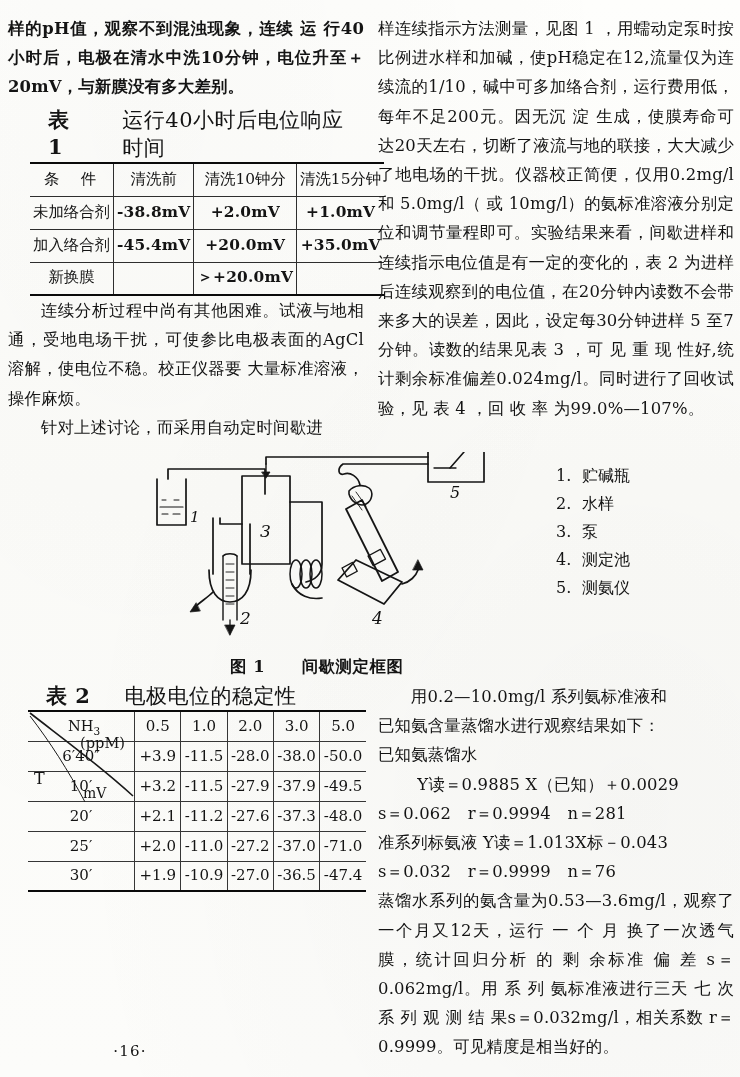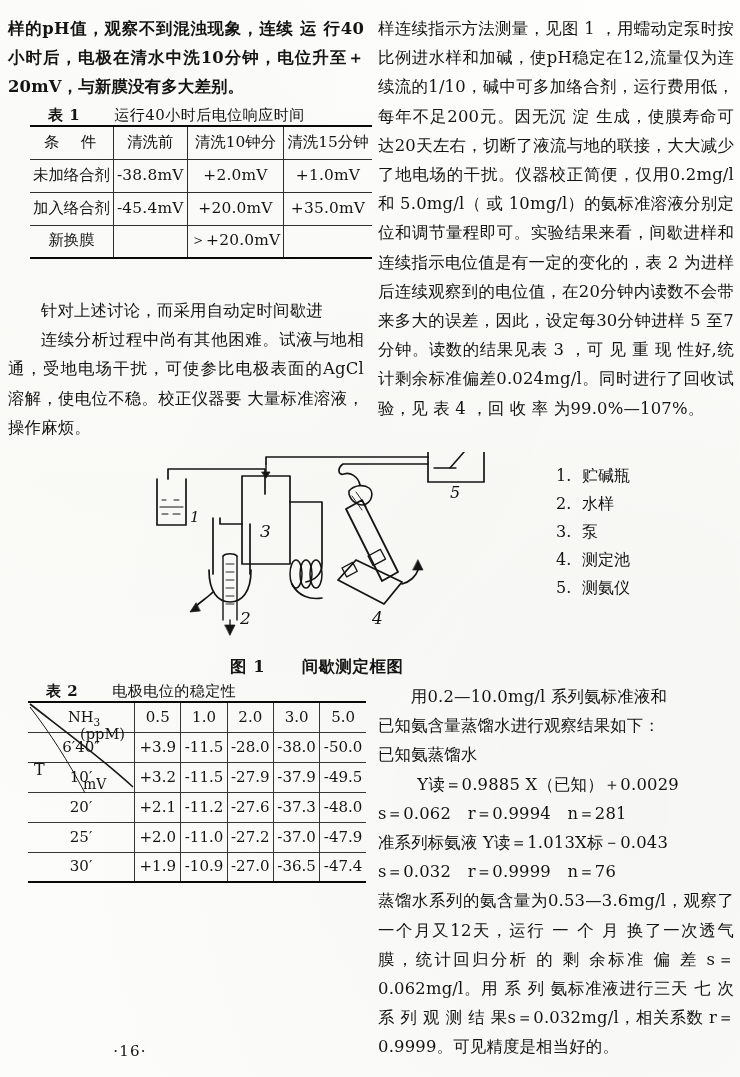--- a/index.html
+++ b/index.html
@@ -38,21 +38,21 @@
 
   
   #left-col-top  { position: absolute; left: 8px;  top: 14px; width: 356px; font-weight: bold; }
   #right-col-top { position: absolute; left: 378px; top: 14px; width: 356px; }
   #left-col-mid  { position: absolute; left: 8px;  top: 296px; width: 356px; }
   #right-col-bot { position: absolute; left: 378px; top: 682px; width: 356px; }
 
   
   .tbl-caption {
     display: flex; align-items: baseline;
-    font-size: 15px; font-weight: bold;
+    font-size: 21px; font-weight: bold;
     letter-spacing: 0.5px;
   }
   .tbl-caption .tnum { margin-left: 18px; }
   .tbl-caption .ttitle { margin-left: 34px; font-weight: normal; }
 
   table.doc {
     border-collapse: collapse;
     width: 100%;
     font-size: 15.2px;
     font-family: "DejaVu Serif", "Liberation Serif", serif;
@@ -65,21 +65,21 @@
     vertical-align: middle;
     white-space: nowrap;
   }
   
   #table1-wrap { position: absolute; left: 30px; top: 106px; width: 332px; }
   #table1 { border-top: 2.6px solid #111; border-bottom: 2.6px solid #111; }
   #table1 tr + tr td { border-top: 1.2px solid #333; }
   #table1 td + td { border-left: 1.2px solid #333; }
   #table1 td { height: 33px; font-size: 15.4px; }
   #table1 .cond { width: 104px; letter-spacing: 3px; }
-  #table1 .num  { font-family: "DejaVu Serif", serif; letter-spacing: 0.2px; }
+  #table1 .num  { font-family: "DejaVu Serif", serif; letter-spacing: 0.2px; font-weight: bold; }
 
   #table2-wrap { position: absolute; left: 28px; top: 682px; width: 338px; }
   #table2 { border-top: 2.6px solid #111; border-bottom: 2.8px solid #111; }
   #table2 td + td { border-left: 1.1px solid #3a3a3a; }
   #table2 tbody tr td { border-top: 1.1px solid #3a3a3a; }
   #table2 td { height: 30px; font-size: 15px; }
   #table2 .tcol { width: 106px; }
   #table2 .vcol { width: 46px; }
 
   
@@ -162,22 +162,22 @@
           <td>新换膜</td>
           <td class="num"></td>
           <td class="num">＞+20.0mV</td>
           <td class="num"></td>
         </tr>
       </tbody>
     </table>
   </div>
 
   <div id="left-col-mid" class="col-text">
+    <p class="indent">连续分析过程中尚有其他困难。试液与地相通，受地电场干扰，可使参比电极表面的AgCl溶解，使电位不稳。校正仪器要 大量标准溶液，操作麻烦。</p>
     <p class="indent">针对上述讨论，而采用自动定时间歇进</p>
-    <p class="indent">连续分析过程中尚有其他困难。试液与地相通，受地电场干扰，可使参比电极表面的AgCl溶解，使电位不稳。校正仪器要 大量标准溶液，操作麻烦。</p>
   </div>
 
   <div id="right-col-top" class="col-text">
     <p>样连续指示方法测量，见图 1 ，用蠕动定泵时按比例进水样和加碱，使pH稳定在12,流量仅为连续流的1/10，碱中可多加络合剂，运行费用低，每年不足200元。因无沉 淀 生成，使膜寿命可达20天左右，切断了液流与地的联接，大大减少了地电场的干扰。仪器校正简便，仅用0.2mg/l和 5.0mg/l（ 或 10mg/l）的氨标准溶液分别定位和调节量程即可。实验结果来看，间歇进样和连续指示电位值是有一定的变化的，表 2 为进样后连续观察到的电位值，在20分钟内读数不会带来多大的误差，因此，设定每30分钟进样 5 至7 分钟。读数的结果见表 3 ，可 见 重 现 性好,统计剩余标准偏差0.024mg/l。同时进行了回收试验，见 表 4 ，回 收 率 为99.0%—107%。</p>
   </div>
 
   <div id="figure-area">
     <svg width="400" height="200" viewBox="0 0 400 200">
       <g fill="none" stroke="#1b1b1b" stroke-width="1.7" stroke-linejoin="round" stroke-linecap="round">
 
@@ -333,21 +333,21 @@
           <td>-27.6</td>
           <td>-37.3</td>
           <td>-48.0</td>
         </tr>
         <tr>
           <td>25′</td>
           <td>+2.0</td>
           <td>-11.0</td>
           <td>-27.2</td>
           <td>-37.0</td>
-          <td>-47.9</td>
+          <td>-71.0</td>
         </tr>
         <tr>
           <td>30′</td>
           <td>+1.9</td>
           <td>-10.9</td>
           <td>-27.0</td>
           <td>-36.5</td>
           <td>-47.4</td>
         </tr>
       </tbody>

